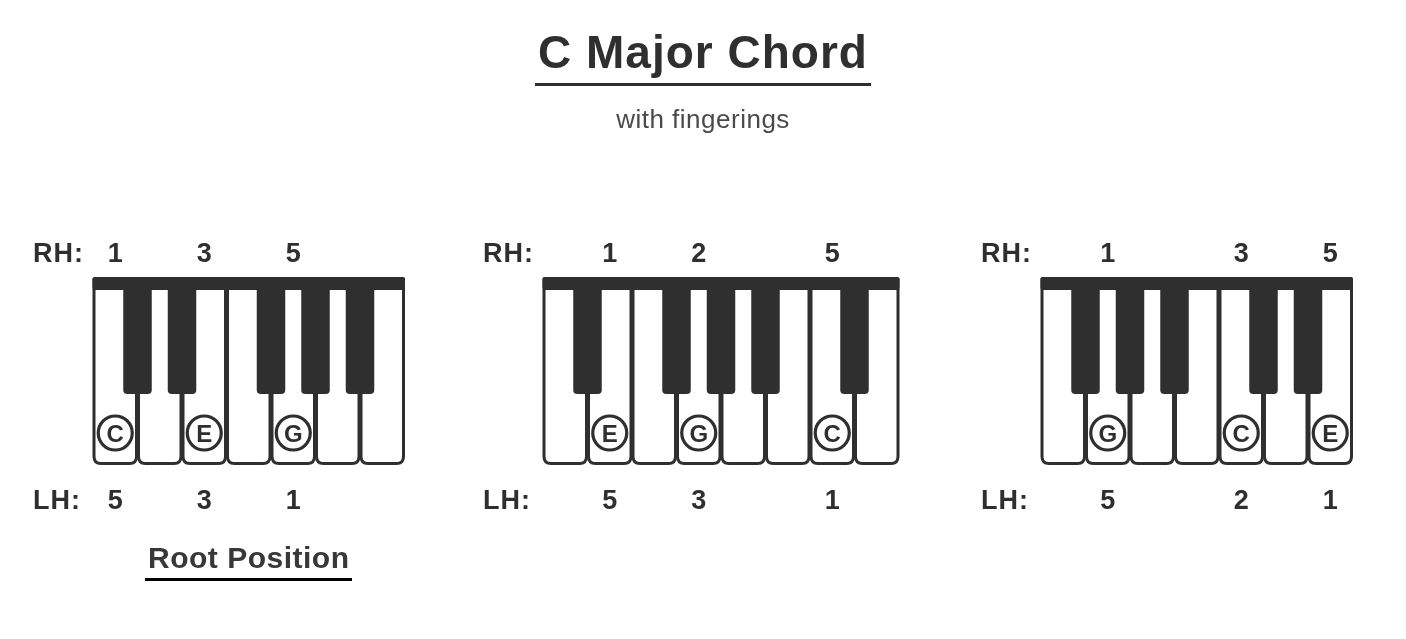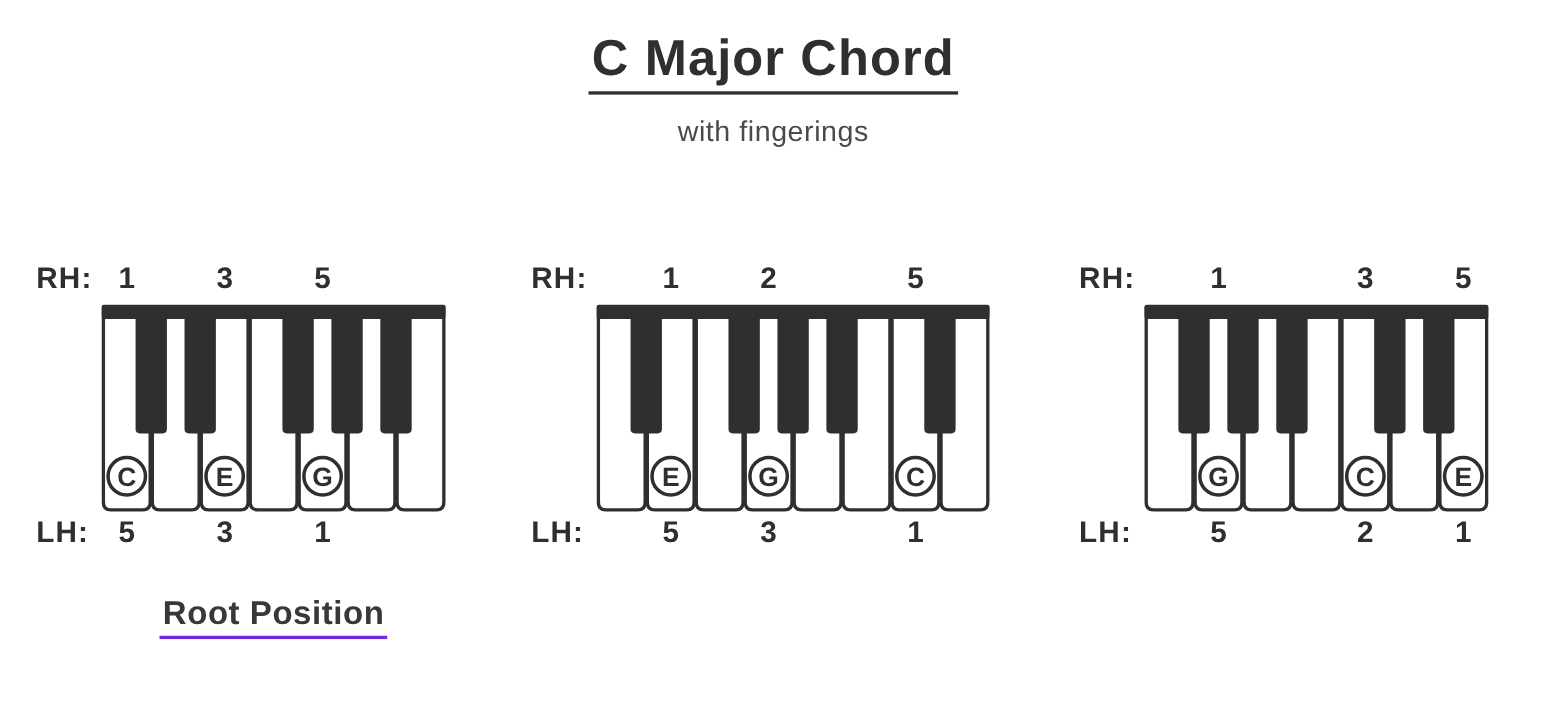--- a/index.html
+++ b/index.html
@@ -17,28 +17,28 @@
     border-bottom:3px solid var(--ink);padding:0 3px 4px 3px;
   }
   .subtitle{
     margin-top:18px;
     font-size:26px;color:var(--sub);letter-spacing:0.5px;
   }
   .figure{position:absolute;height:360px;}
   .hand-row{position:absolute;left:0;right:0;height:28px;
     font-size:27px;font-weight:bold;line-height:28px;color:var(--ink);}
   .hand-row.rh{top:2px;}
-  .hand-row.lh{top:233px;}
+  .hand-row.lh{top:249px;}
   .hand-label{position:absolute;left:0;top:0;text-align:left;letter-spacing:1px;}
   .finger{position:absolute;top:0;transform:translateX(-50%);}
   .kb-svg{position:absolute;overflow:visible;}
   .caption-row{position:absolute;top:304px;text-align:center;}
   .caption{
     display:inline-block;font-size:30px;font-weight:bold;letter-spacing:0.5px;
-    color:#383838;border-bottom:3px solid #6d28d9;padding:0 3px 3px 3px;
+    color:#383838;border-bottom:3px solid #000000;padding:0 3px 3px 3px;
   }
 </style>
 </head>
 <body>
 
 <div class="header">
   <h1 class="title" style="margin-bottom:0">C Major Chord</h1>
   <div class="subtitle">with fingerings</div>
 </div>
 

